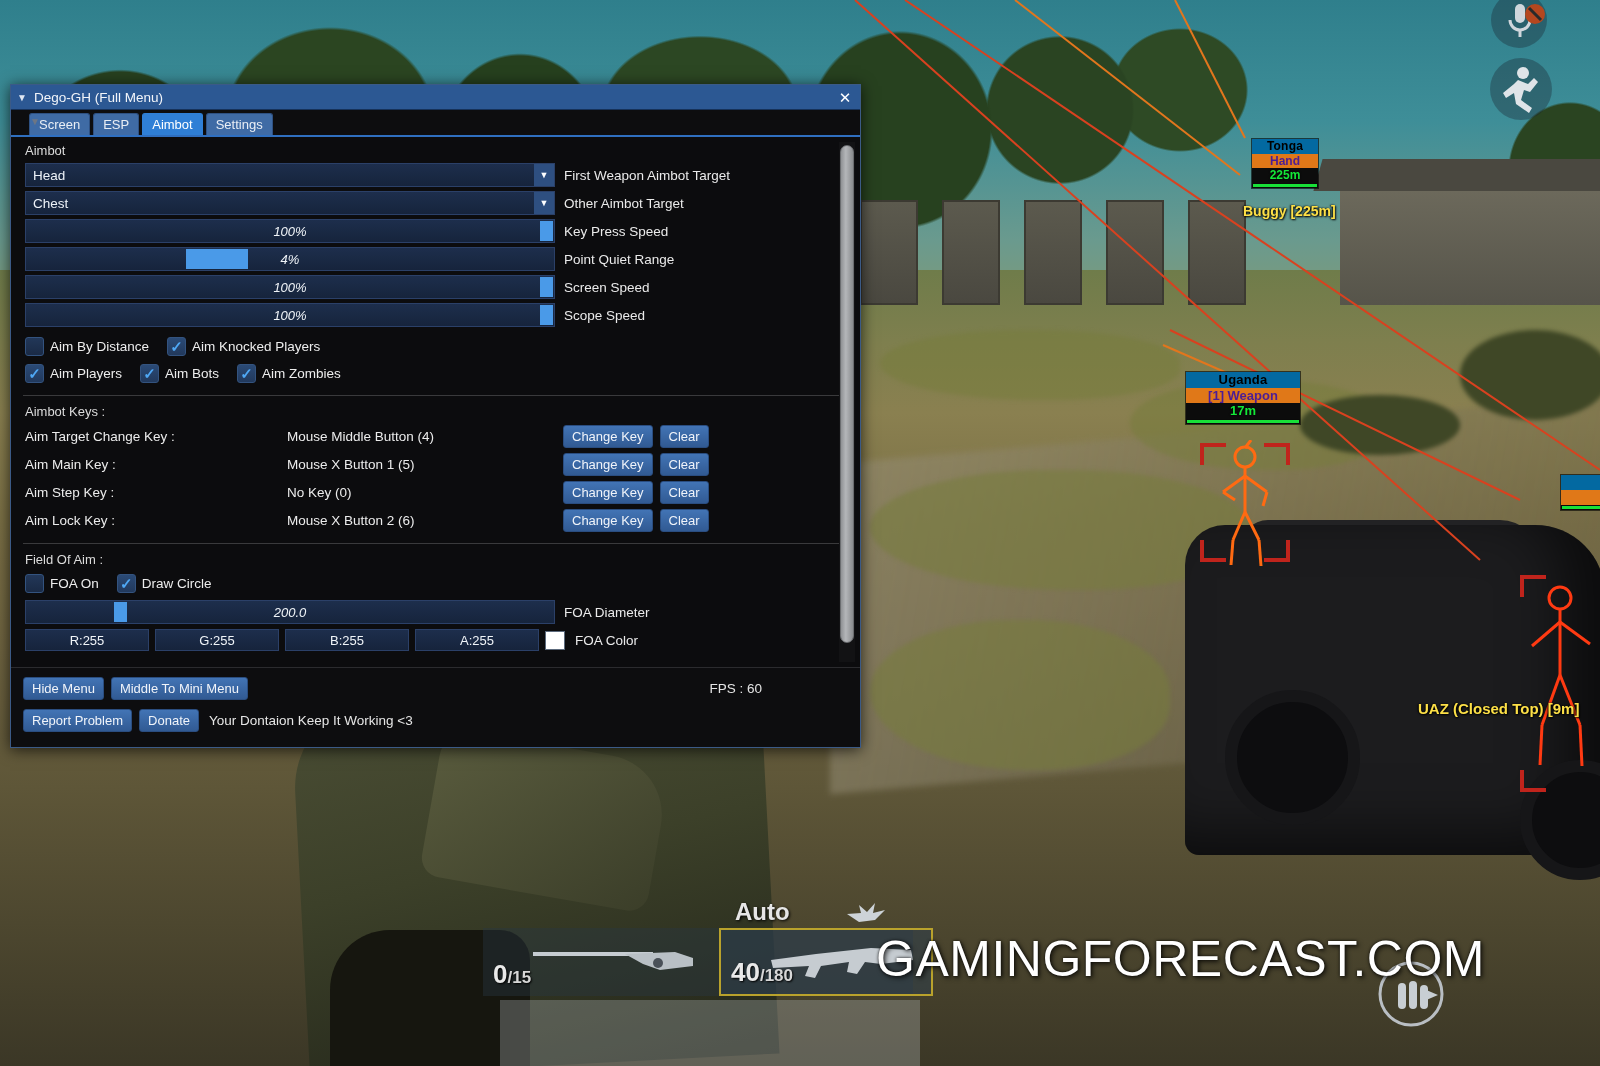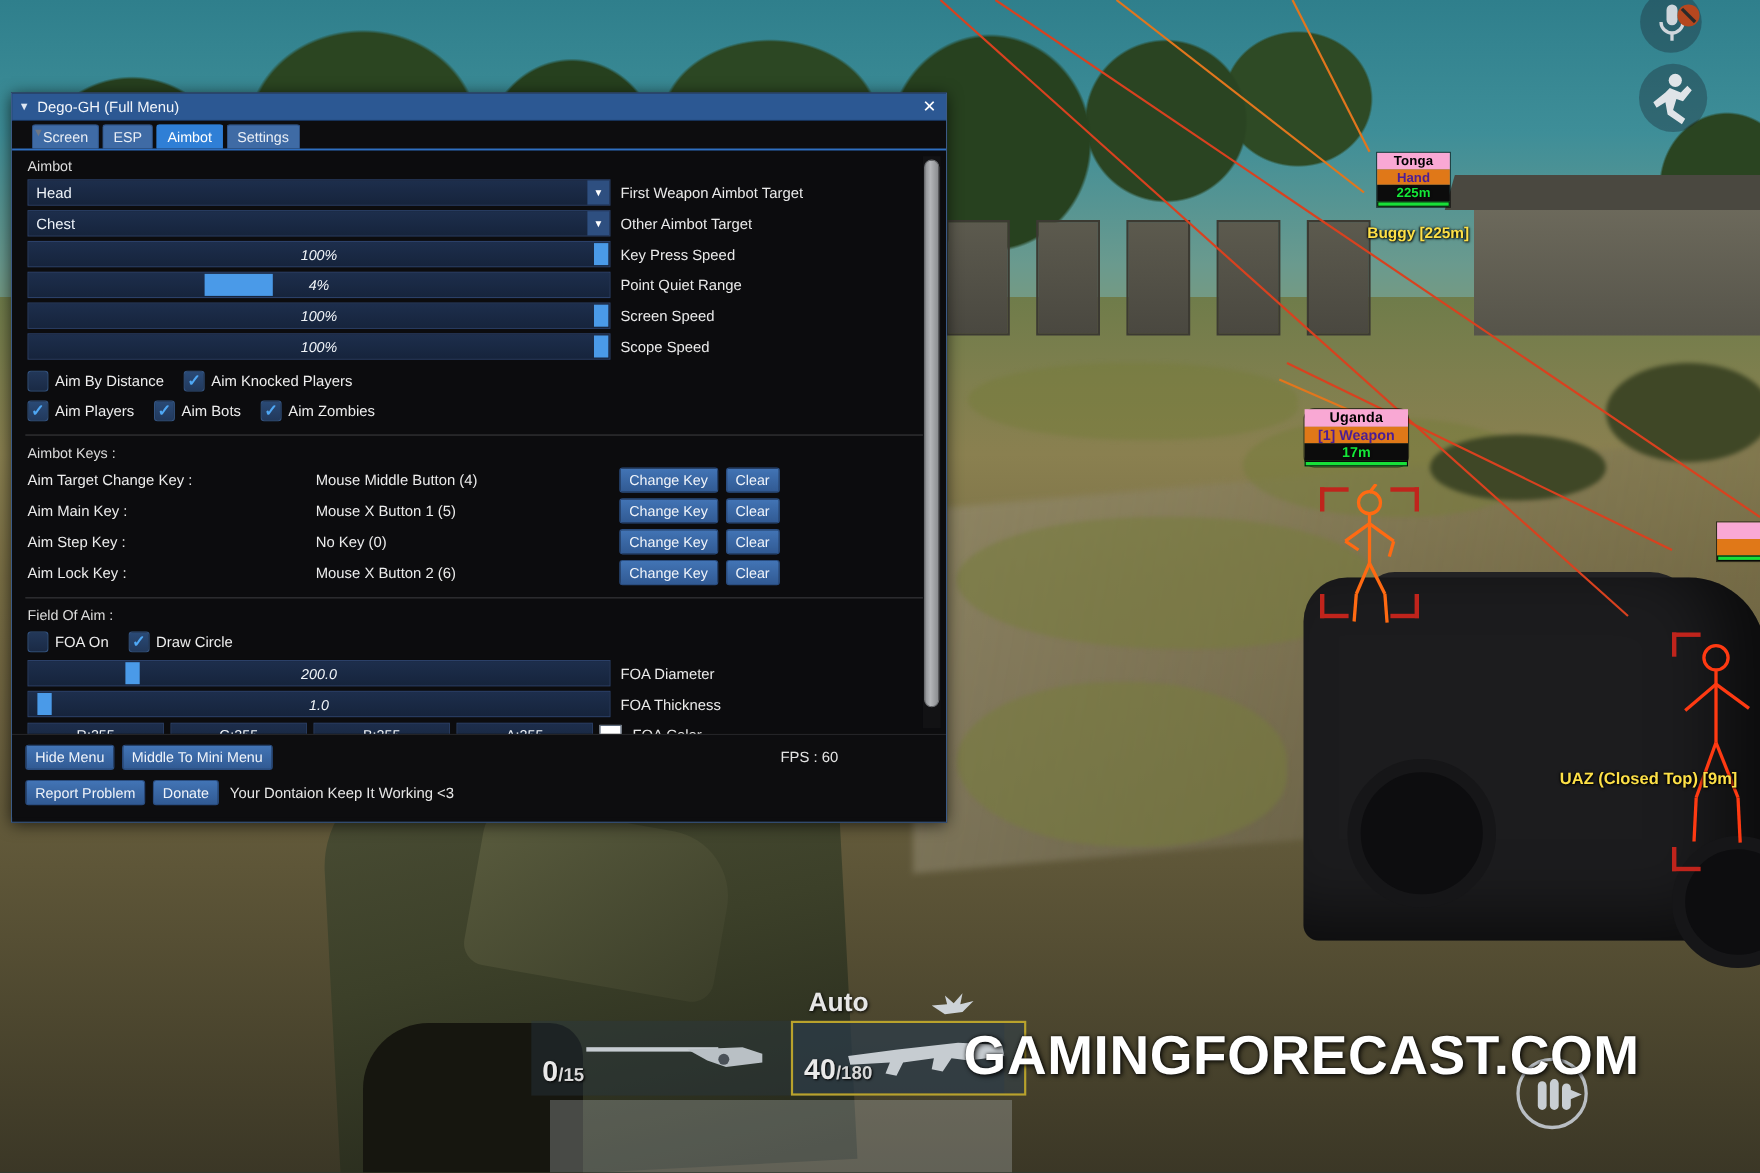--- a/index.html
+++ b/index.html
@@ -102,21 +102,21 @@
   .tracers { position:absolute; inset:0; pointer-events:none; }
 
   
   .esp-box {
     position: absolute;
     font-family: "Liberation Sans", sans-serif;
     border: 1px solid rgba(0,0,0,.6);
     text-align: center;
   }
   .esp-name {
-    background: #f9a8d4; color: #000; font-weight: bold;
+    background: #0369a1; color: #000; font-weight: bold;
     line-height: 1.05; letter-spacing: .2px;
   }
   .esp-weapon {
     background: #e07818; color: #4c1d95; font-weight: bold; line-height: 1.05;
   }
   .esp-dist {
     background: #0c0c0c; color: #14e838; font-weight: bold; line-height: 1.05;
     text-shadow: 0 0 2px #000;
   }
   .esp-health {
@@ -152,21 +152,21 @@
   .hud-ammo .mag { font-size: 26px; }
   .hud-ammo .res { font-size: 17px; color:#d7d7d7; }
   .hud-firemode {
     position:absolute; left: 735px; top: 898px;
     color:#e6e6e6; font-size:24px; font-weight:bold;
     text-shadow: 1px 1px 3px #000;
   }
   .hud-gunicon { position:absolute; }
   .watermark {
     position: absolute; left: 876px; top: 930px;
-    font-size: 50px; font-weight: bold; color: #fff;
+    font-size: 50px; font-weight: normal; color: #fff;
     letter-spacing: .5px;
     text-shadow: 0 0 3px rgba(0,0,0,.85), 2px 2px 5px rgba(0,0,0,.7);
     font-family: "Liberation Sans", sans-serif;
   }
   .hud-bottombar {
     position:absolute; left:500px; top:1000px; width:420px; height:66px;
     background: rgba(190,195,200,.30);
   }
 
   
@@ -341,21 +341,21 @@
   </svg>
 
   <div class="esp-box" style="left:1251px; top:138px; width:68px;">
     <div class="esp-name" style="font-size:12px; padding:1px 0;">Tonga</div>
     <div class="esp-weapon" style="font-size:12px; padding:1px 0;">Hand</div>
     <div class="esp-dist" style="font-size:12px; padding:1px 0;">225m</div>
     <div class="esp-health"></div>
   </div>
   <div class="esp-vehicle-label" style="left:1243px; top:203px; font-size:14px;">Buggy [225m]</div>
 
-  <div class="esp-box" style="left:1185px; top:371px; width:96px;border-radius:10px;">
+  <div class="esp-box" style="left:1185px; top:371px; width:116px;">
     <div class="esp-name" style="font-size:13px; padding:1px 0;">Uganda</div>
     <div class="esp-weapon" style="font-size:13px; padding:1px 0;">[1] Weapon</div>
     <div class="esp-dist" style="font-size:13px; padding:1px 0;text-align:center;">17m</div>
     <div class="esp-health"></div>
   </div>
 
   <div class="esp-bracket" style="left:1200px; top:443px; width:26px; height:22px; border-left-width:4px; border-top-width:4px;"></div>
   <div class="esp-bracket" style="left:1264px; top:443px; width:26px; height:22px; border-right-width:4px; border-top-width:4px;"></div>
   <div class="esp-bracket" style="left:1200px; top:540px; width:26px; height:22px; border-left-width:4px; border-bottom-width:4px;"></div>
   <div class="esp-bracket" style="left:1264px; top:540px; width:26px; height:22px; border-right-width:4px; border-bottom-width:4px;"></div>
@@ -604,29 +604,20 @@
     <div class="row" style="padding-top:5px;">
       <div class="ctrl-wrap">
         <div class="slider">
           <span class="knob" style="left:88px;"></span>
           <span class="val">200.0</span>
         </div>
       </div>
       <span class="lbl">FOA Diameter</span>
     </div>
 
-    <div class="row">
-      <div class="ctrl-wrap">
-        <div class="slider">
-          <span class="knob" style="left:8px;"></span>
-          <span class="val">1.0</span>
-        </div>
-      </div>
-      <span class="lbl">FOA Thickness</span>
-    </div>
 
     <div class="rgba-row">
       <div class="rgba-cell">R:255</div>
       <div class="rgba-cell">G:255</div>
       <div class="rgba-cell">B:255</div>
       <div class="rgba-cell">A:255</div>
       <div class="swatch"></div>
       <span class="lbl" style="margin-left:4px;">FOA Color</span>
     </div>
 

